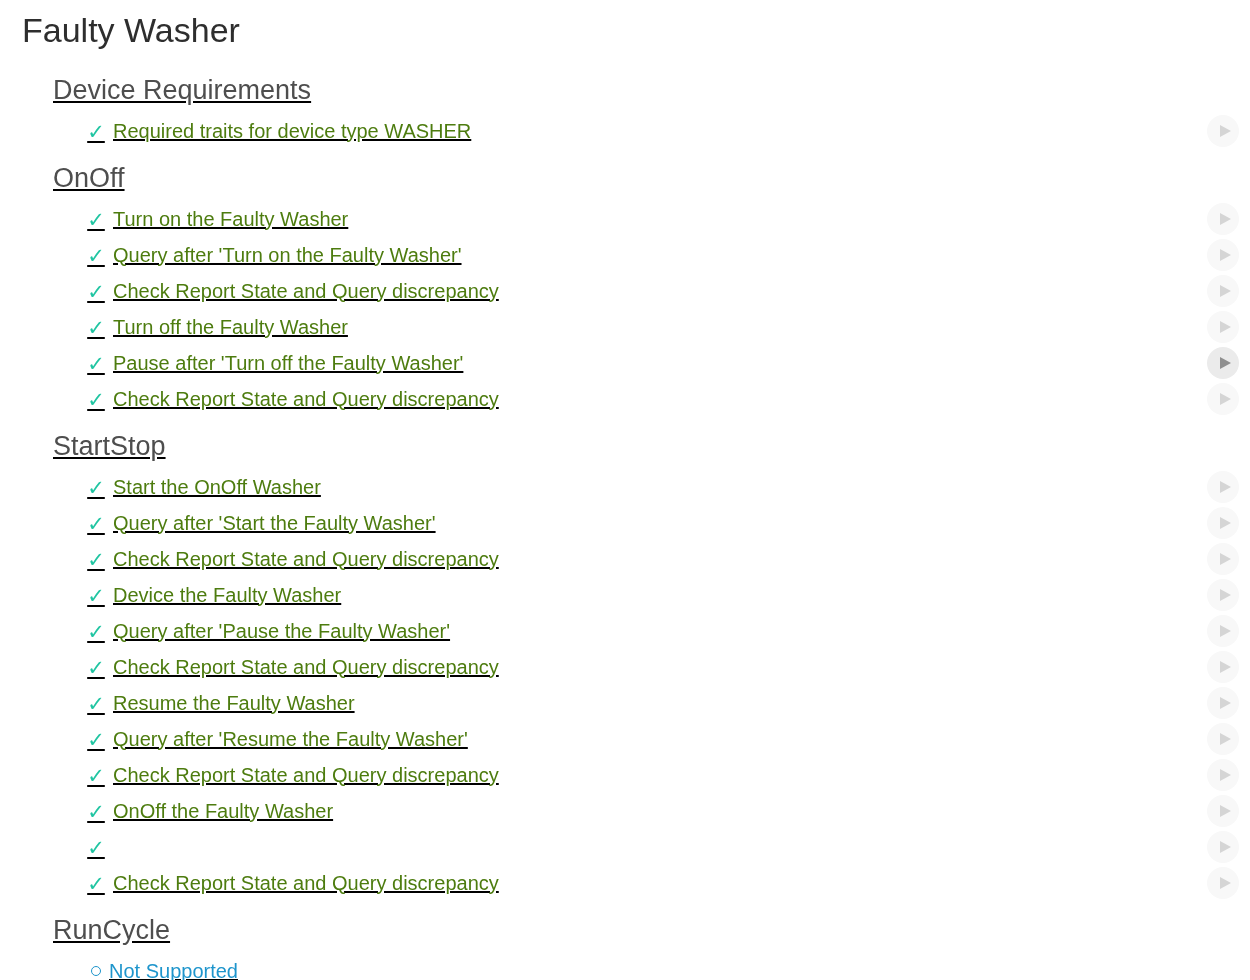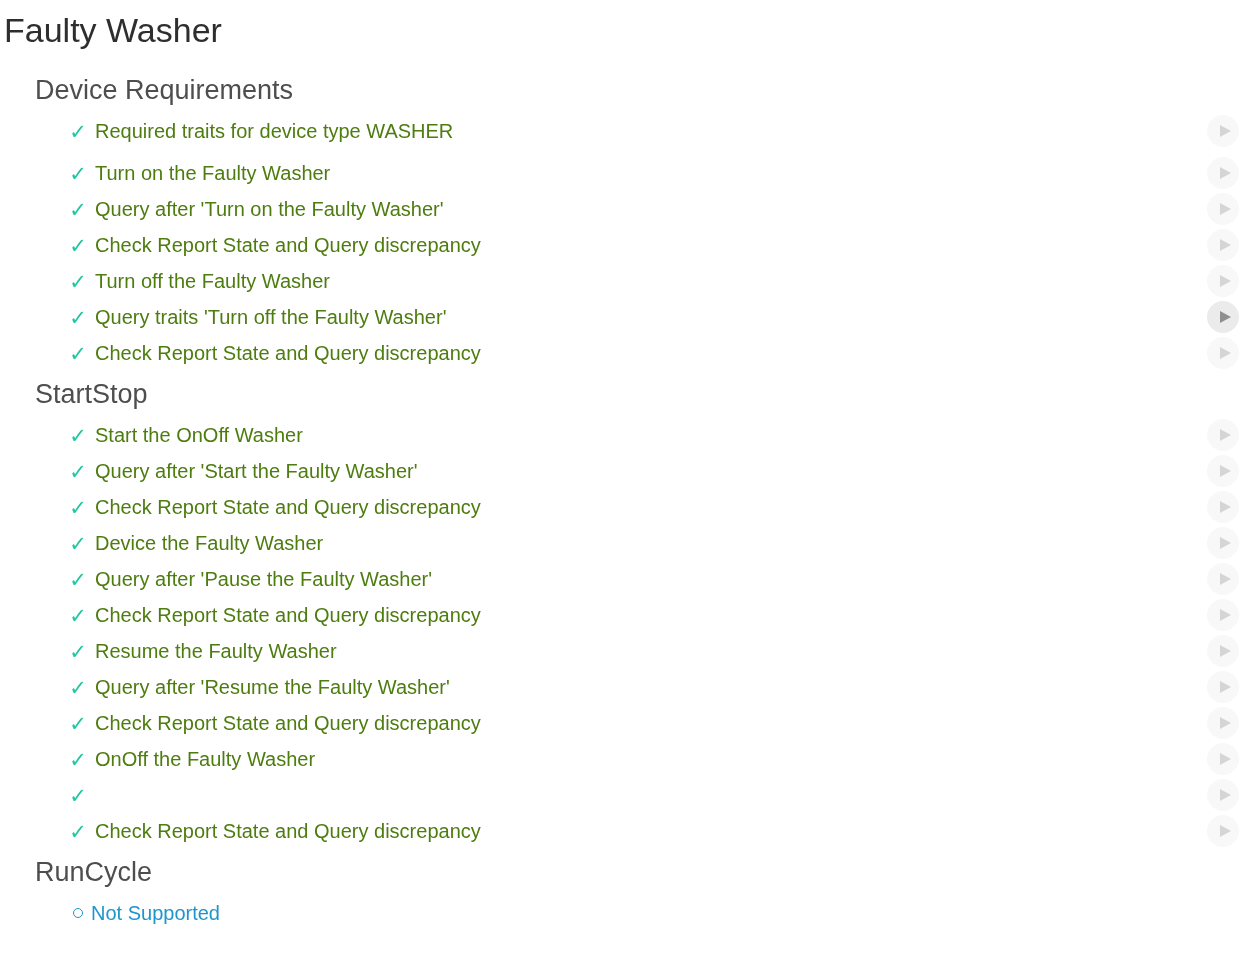--- a/index.html
+++ b/index.html
@@ -7,33 +7,34 @@
     padding: 0;
     background: #ffffff;
     width: 1250px;
     height: 980px;
     overflow: hidden;
   }
   .page {
     box-sizing: border-box;
     width: 1250px;
     height: 697px;
-    padding: 10px 0 0 4px;
+    padding: 10px 0 0 22px;
     font-family: "Liberation Sans", sans-serif;
     background: #ffffff;
   }
   h1.title {
     margin: 0 0 22px 0;
     font-size: 34px;
     font-weight: 300;
     line-height: 41px;
     color: #2e2e2e;
   }
   section.test-section {
-    margin: 6px 0 0 31px;
+    margin: 12px 0 0 31px;
+    text-decoration: underline;
   }
   h2.section-title {
     margin: 0 0 6px 0;
     font-size: 27px;
     font-weight: 300;
     line-height: 34px;
     color: #4e4e4e;
   }
   .row {
     position: relative;
@@ -118,20 +119,21 @@
     <span class="check">✓</span>
     <span class="label">Required traits for device type WASHER</span>
     <button class="play">
       <span class="play-icon"></span>
     </button>
   </div>
 </div>
   </section>
 
   <section class="test-section">
+    <h2 class="section-title">OnOff</h2>
     <div class="rows">
   <div class="row">
     <span class="check">✓</span>
     <span class="label">Turn on the Faulty Washer</span>
     <button class="play">
       <span class="play-icon"></span>
     </button>
   </div>
 
   <div class="row">
@@ -153,21 +155,21 @@
   <div class="row">
     <span class="check">✓</span>
     <span class="label">Turn off the Faulty Washer</span>
     <button class="play">
       <span class="play-icon"></span>
     </button>
   </div>
 
   <div class="row">
     <span class="check">✓</span>
-    <span class="label">Query traits 'Turn off the Faulty Washer'</span>
+    <span class="label">Pause after 'Turn off the Faulty Washer'</span>
     <button class="play hover">
       <span class="play-icon"></span>
     </button>
   </div>
 
   <div class="row">
     <span class="check">✓</span>
     <span class="label">Check Report State and Query discrepancy</span>
     <button class="play">
       <span class="play-icon"></span>

